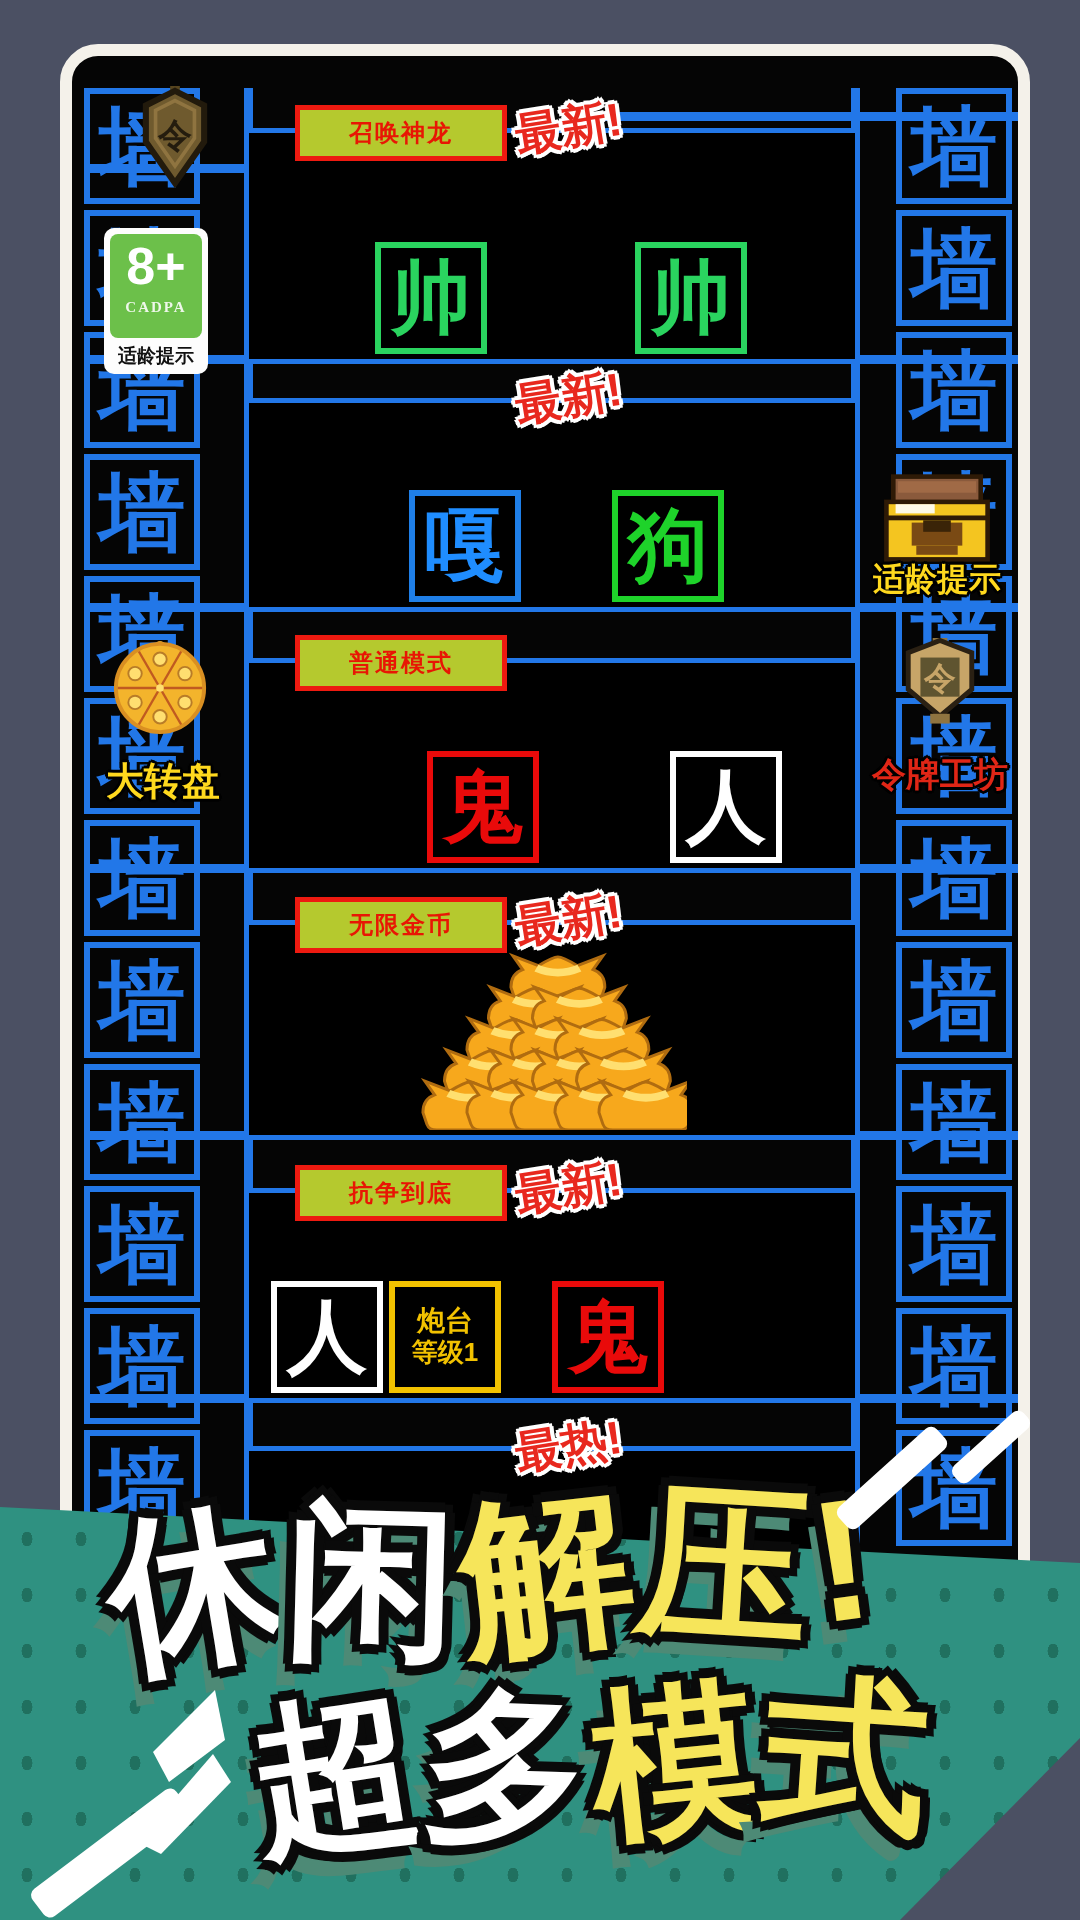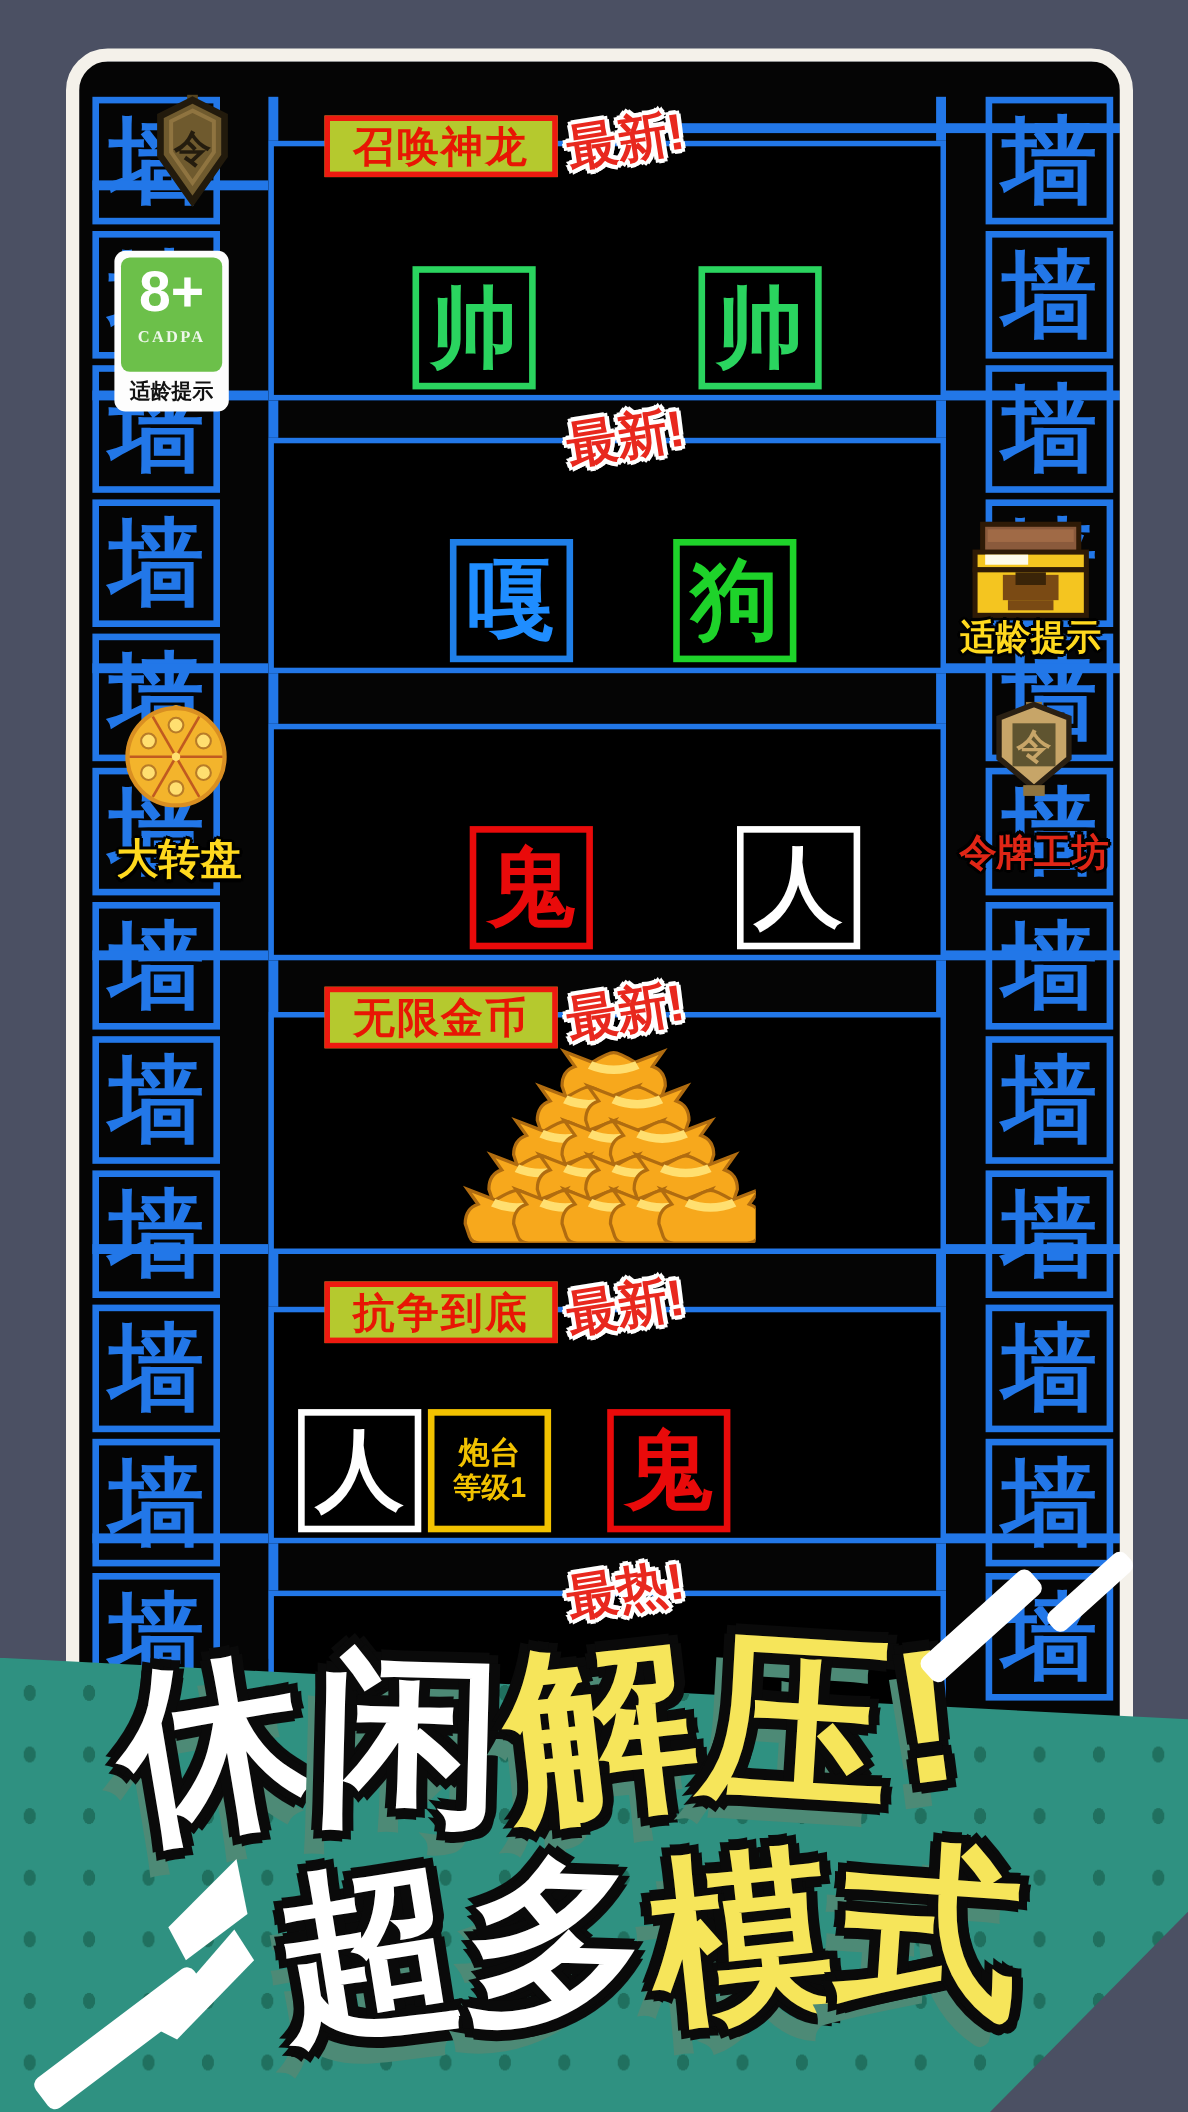--- a/index.html
+++ b/index.html
@@ -15,21 +15,21 @@
          display:flex;align-items:center;justify-content:center;z-index:1;}
   .wtile span{font-size:86px;line-height:1;color:#2277e8;font-weight:700;}
   .vline,.hline{position:absolute;background:#2277e8;z-index:1;}
   .vline{width:9px;}
   .hline{height:9px;}
 
   
   .panel{position:absolute;left:244px;width:616px;border:5px solid #2277e8;box-sizing:border-box;background:#000;z-index:2;}
   .tab{position:absolute;top:-28px;left:46px;width:212px;height:56px;background:#b5c92e;border:5px solid #ee1a10;
        box-sizing:border-box;display:flex;align-items:center;justify-content:center;
-       font-size:38px;font-weight:700;color:#e81604;letter-spacing:2px;z-index:3;}
+       font-size:24px;font-weight:700;color:#e81604;letter-spacing:2px;z-index:3;}
   .badge{position:absolute;top:-36px;left:266px;font-size:46px;font-weight:900;color:#e8281e;
          transform:rotate(-9deg);z-index:3;
          text-shadow:-4px 0 #fff,4px 0 #fff,0 -4px #fff,0 4px #fff,-3px -3px #fff,3px -3px #fff,-3px 3px #fff,3px 3px #fff;}
   .itembox{position:absolute;bottom:5px;width:112px;height:112px;border:6px solid;box-sizing:border-box;
            display:flex;flex-direction:column;align-items:center;justify-content:center;font-weight:700;}
   .itembox .gl{font-size:80px;line-height:1;}
   .c-green{border-color:#2ad45f;color:#2ad45f;}
   .c-blue{border-color:#1f7fe8;color:#1f8dff;}
   .c-bgreen{border-color:#1ed32a;color:#1ed32a;}
   .c-red{border-color:#e90a0a;color:#e90a0a;}
@@ -196,20 +196,23 @@
     <div class="badge">最新!</div>
     <div class="itembox c-blue" style="left:160px">
         <span class="gl">嘎</span>
       </div>
     <div class="itembox c-bgreen" style="left:363px">
         <span class="gl">狗</span>
       </div>
   </div>
 
   <div class="panel" style="top:658px;height:215px">
+    <div class="tab">
+        <span>普通模式</span>
+      </div>
     <div class="itembox c-red" style="left:178px">
         <span class="gl">鬼</span>
       </div>
     <div class="itembox c-white" style="left:421px">
         <span class="gl">人</span>
       </div>
   </div>
 
   <div class="panel" style="top:920px;height:220px">
     <div class="tab">

